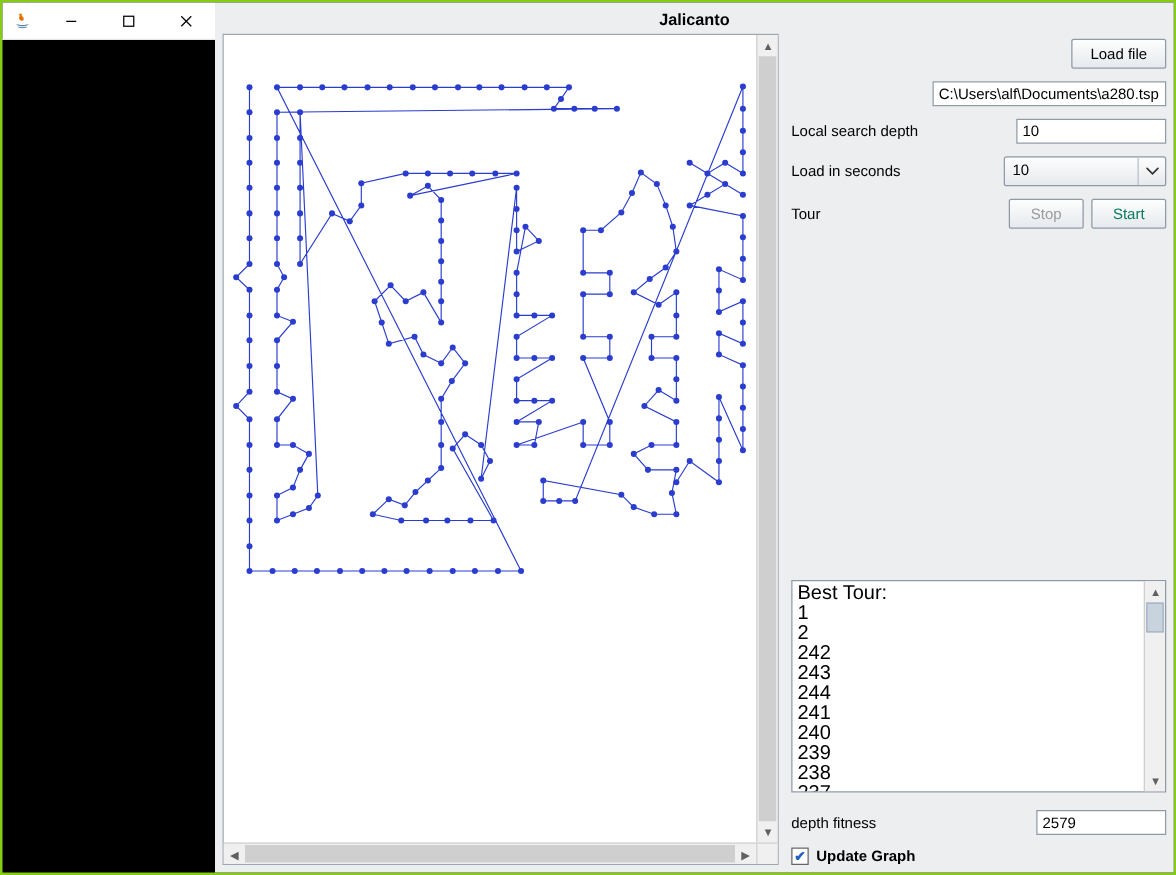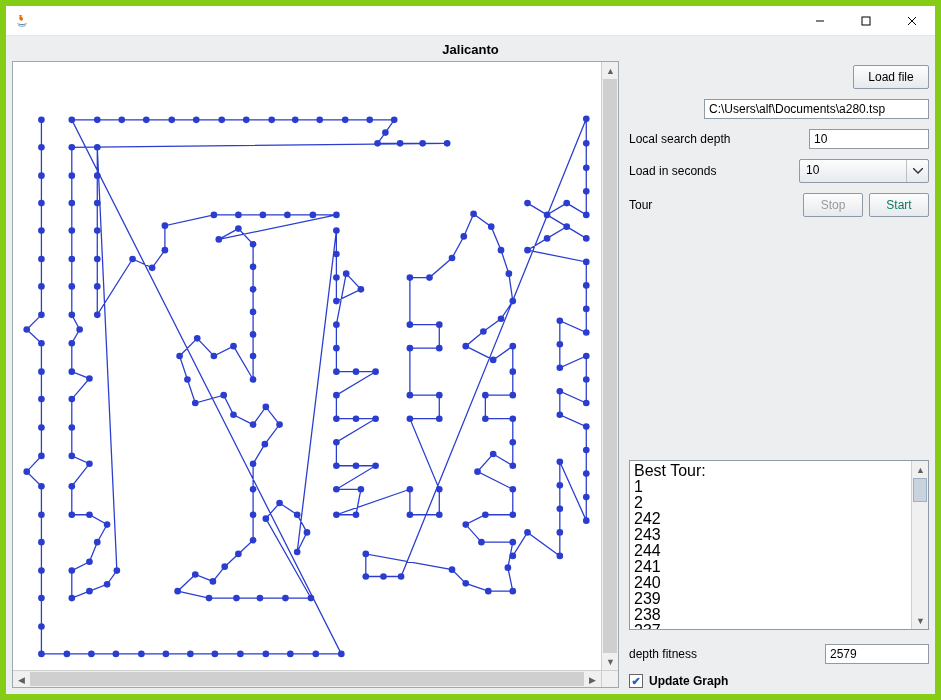--- a/index.html
+++ b/index.html
@@ -1,17 +1,17 @@
 <!DOCTYPE html>
 <html><head>
 <meta charset="utf-8">
 <style>
   * { box-sizing: border-box; }
   html, body { margin:0; padding:0; font-family: "Segoe UI", Tahoma, sans-serif; font-size:12px; background:#fff; }
-  .window { width:941px; height:700px; border:6px solid #84cc16; background:#000000; display:flex; flex-direction:column; }
+  .window { width:941px; height:700px; border:2px solid #84cc16; background:#000000; display:flex; }
   .titlebar { height:30px; background:#fff; display:flex; align-items:center; border-bottom:1px solid #e5e5e5; }
   .titlebar-icon { width:16px; height:16px; margin:0 8px; }
   .titlebar-spacer { flex:1; }
   .win-btn { width:46px; height:30px; display:flex; align-items:center; justify-content:center; cursor:pointer; }
   .content { flex:1; background:#eceef0; padding:4px 6px 6px 6px; display:flex; flex-direction:column; }
   .app-title { text-align:center; font-weight:bold; font-size:13px; padding:2px 0 4px 0; color:#000; }
   .main-row { flex:1; display:flex; gap:10px; }
   .graph-panel { flex:1; border:1px solid #9fa8b0; background:#fff; position:relative; display:flex; flex-direction:column; }
   .graph-area { flex:1; position:relative; overflow:hidden; }
   .graph-svg { position:absolute; inset:0; }
@@ -25,21 +25,21 @@
   .graph-row1 { flex:1; display:flex; }
   .right-panel { width:300px; display:flex; flex-direction:column; padding-top:4px;justify-content:space-between; }
   .row { display:flex; align-items:center; margin-bottom:10px; }
   .row-right { justify-content:flex-end; }
   .label { flex:1; font-weight:normal; font-size:12px; color:#000; }
   .btn { border:1px solid #8f9aa5; background:linear-gradient(#fdfdfd,#e6eaee); padding:4px 10px; font-size:12px; cursor:pointer; border-radius:2px; min-width:60px; text-align:center; color:#000; }
   .btn.primary { color:#0a7a5f; font-weight:500; }
   .btn.load { min-width:76px; }
   .btn.disabled { color:#9a9a9a; cursor:default; }
   .textfield { border:1px solid #8f9aa5; background:#fff; padding:2px 4px; font-size:12px; height:20px; color:#000; }
-  .textfield.path { width:225px; }
+  .textfield.path { width:187px; }
   .textfield.small { width:120px; }
   .textfield.ro { width:104px; }
   .combo { display:flex; width:130px; border:1px solid #8f9aa5; background:linear-gradient(#fdfdfd,#e6eaee); height:24px; border-radius:2px; }
   .combo-text { flex:1; padding:3px 6px; font-size:12px; }
   .combo-arrow { width:22px; border-left:1px solid #b8c0c8; display:flex; align-items:center; justify-content:center; }
   .gap-big { flex:1; min-height:80px; }
   .tour-list-wrap { display:flex; border:1px solid #8f9aa5; background:#fff; height:170px; margin-bottom:14px; }
   .tour-list { flex:1; padding:2px 4px; font-size:16px; line-height:16px; overflow:hidden; white-space:pre; color:#000; }
   .tour-scroll { width:17px; background:#f0f0f0; border-left:1px solid #cfcfcf; display:flex; flex-direction:column; }
   .tour-thumb { position:absolute; left:1px; right:1px; top:0; height:24px; background:#c9d3de; border:1px solid #9fb0c2; }

